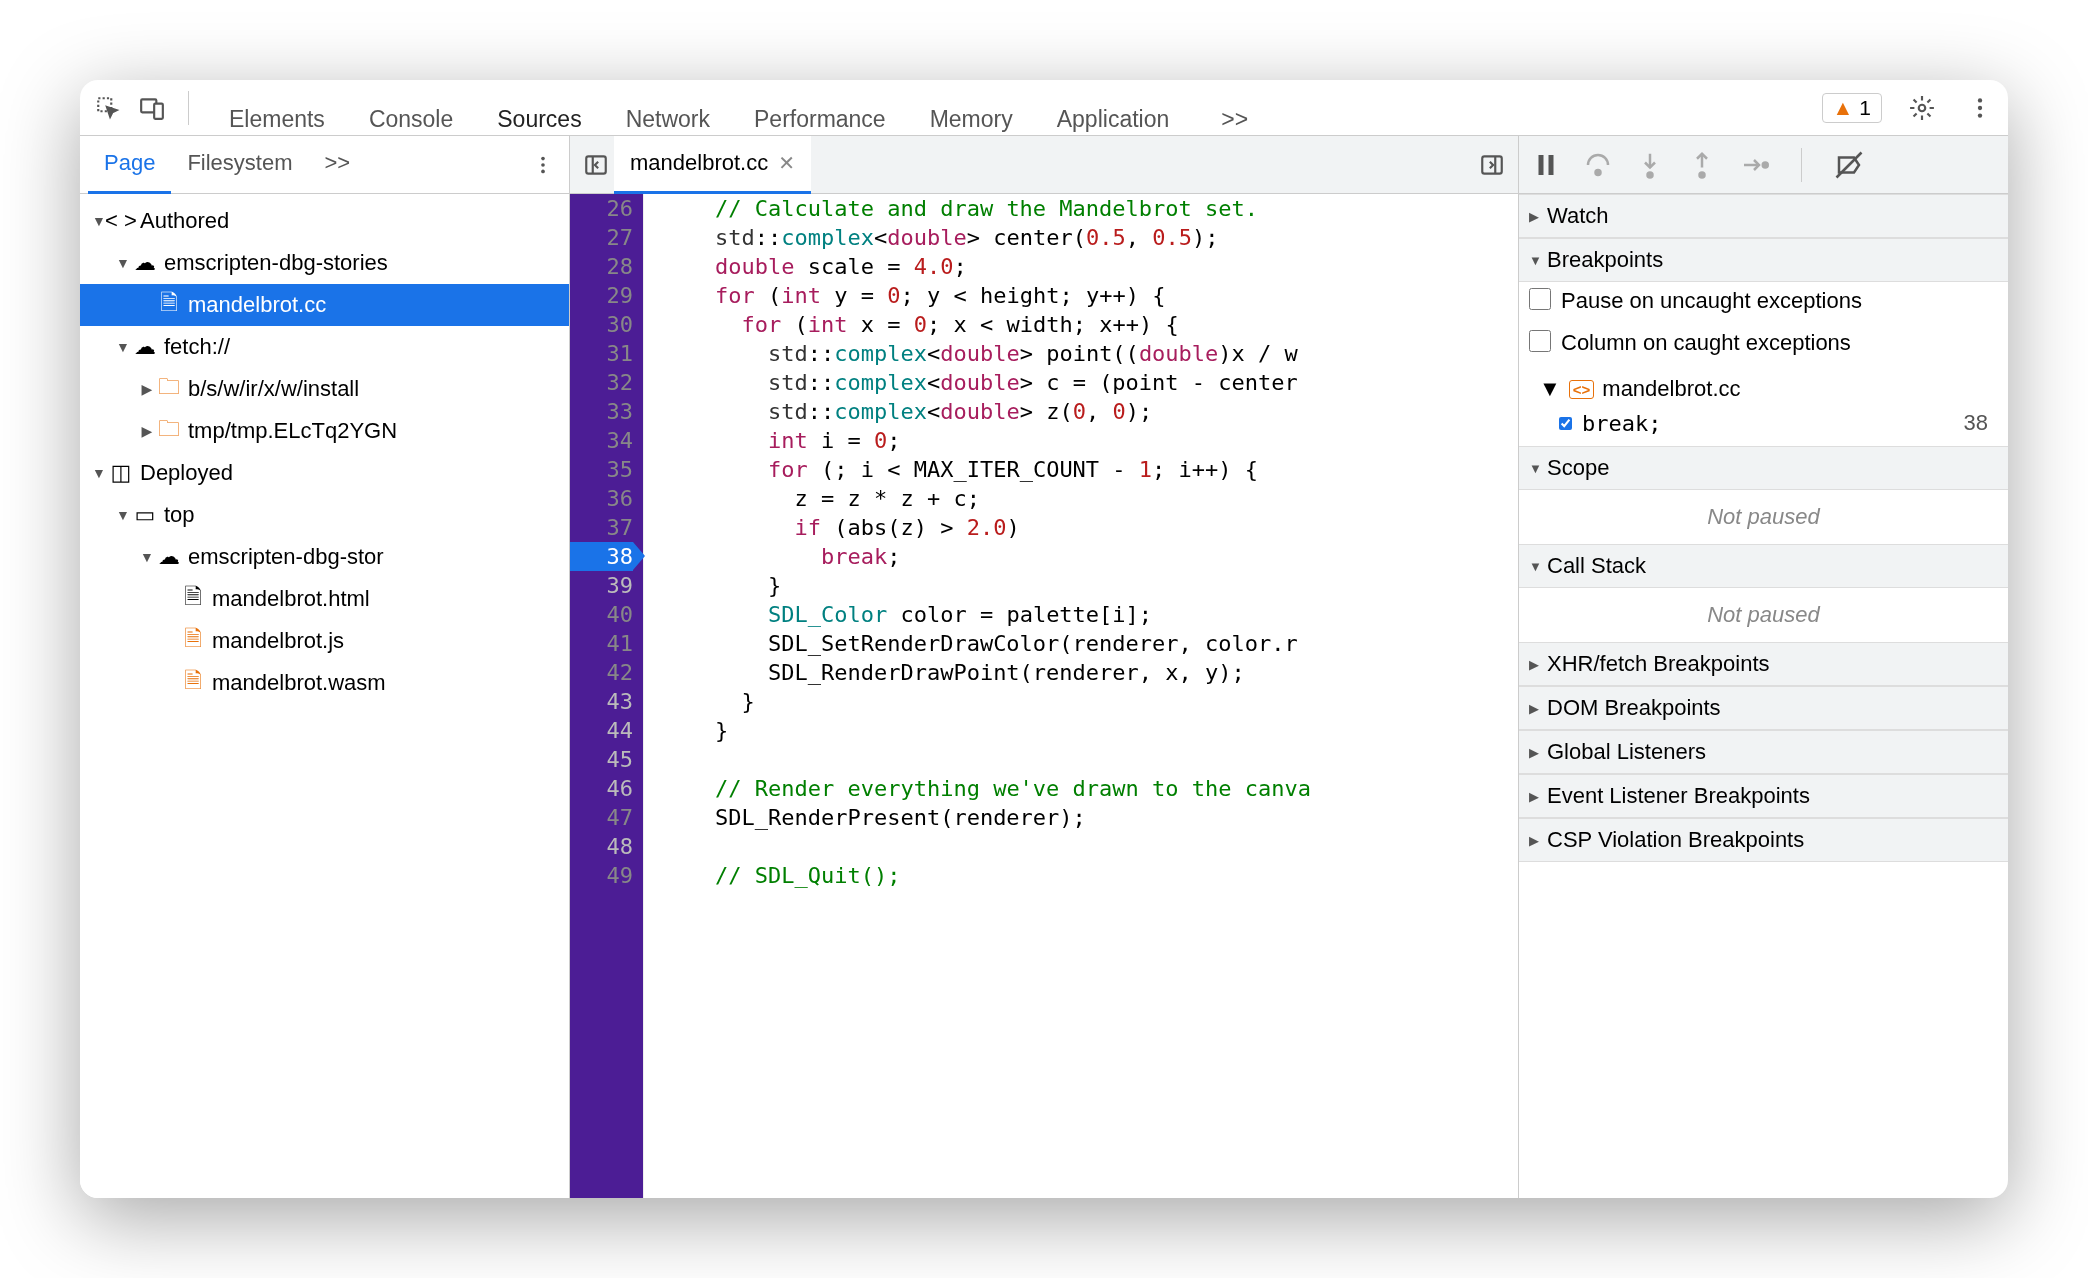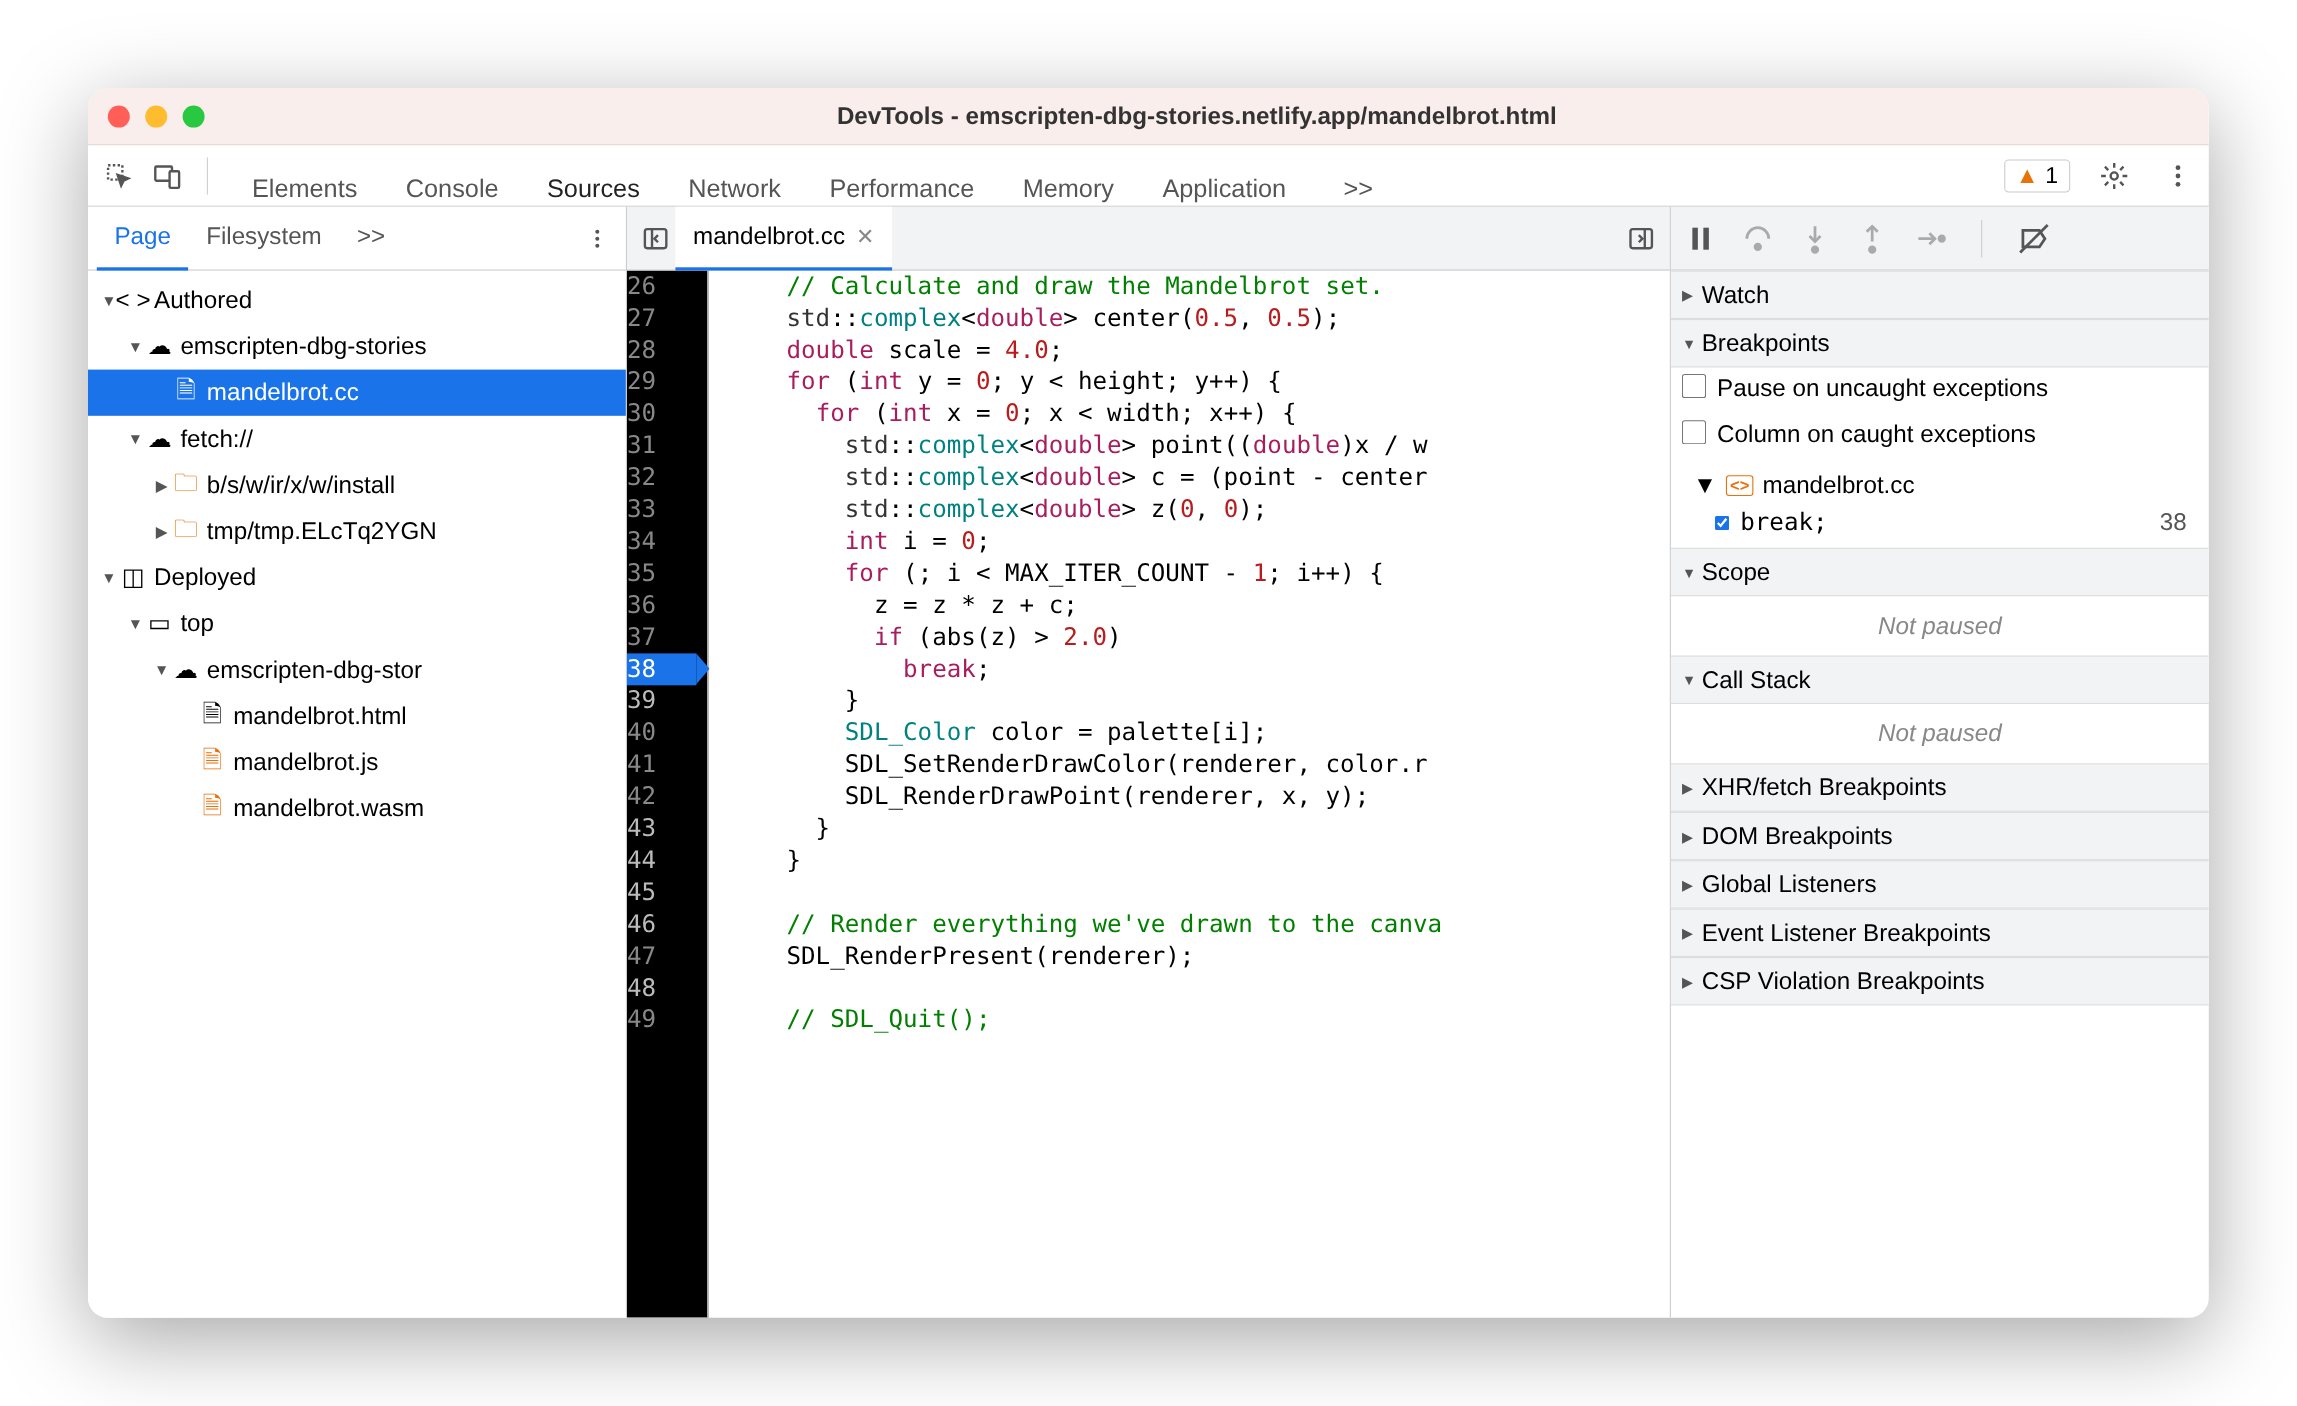--- a/index.html
+++ b/index.html
@@ -46,21 +46,21 @@
 .ind1 { padding-left: 34px; }
 .ind2 { padding-left: 58px; }
 .ind3 { padding-left: 82px; }
 
 
 .mid { flex: 1; display: flex; flex-direction: column; min-width: 0; }
 .mid-tabs { height: 58px; display: flex; align-items: center; border-bottom: 1px solid #ccc; background: #f1f3f4; padding: 0 8px; }
 .file-tab { display: flex; align-items: center; gap: 10px; padding: 0 16px; height: 58px; font-size: 22px; background: #fff; border-bottom: 3px solid #1a73e8; }
 .file-tab .close { color: #888; font-size: 20px; }
 .code-area { flex: 1; display: flex; overflow: hidden; font-family: Menlo, Consolas, monospace; font-size: 22px; line-height: 29px; }
-.gutter { width: 74px; background: #000000; color: #888; padding-right: 10px; border-right: 1px solid #eee; }
+.gutter { width: 74px; background: #4c1d95; text-align: right; color: #888; padding-right: 10px; border-right: 1px solid #eee; }
 .gutter .ln { height: 29px; }
 .gutter .ln.bp { background: #1a73e8; color: #fff; position: relative; }
 .gutter .ln.bp::after { content: ''; position: absolute; right: -12px; top: 0; border-top: 14.5px solid transparent; border-bottom: 14.5px solid transparent; border-left: 12px solid #1a73e8; }
 .gutter .ln.dim { color: #bbb; }
 .code { flex: 1; padding-left: 18px; white-space: pre; overflow: hidden; }
 .code .line { height: 29px; }
 .c-comment { color: #007f00; }
 .c-kw { color: #a71d5d; }
 .c-type { color: #008080; }
 .c-num { color: #b91c1c; }
@@ -87,28 +87,20 @@
 
 
 svg { display: block; }
 </style>
 </head>
 <body>
 
 <div class="window">
 <div class="frame">
 
-<div class="titlebar">
-  <div class="traffic">
-    <span class="t-close"></span>
-    <span class="t-min"></span>
-    <span class="t-max"></span>
-  </div>
-  <div class="title">DevTools - emscripten-dbg-stories.netlify.app/mandelbrot.html</div>
-</div>
 
 <div class="tabs">
   <div class="tool-icon">
     <svg viewBox="0 0 24 24" fill="none" stroke="currentColor" stroke-width="2">
             <rect x="3" y="3" width="12" height="12" stroke-dasharray="2 2"></rect>
             <path d="M11 11 L20 14 L16 16 L14 20 Z" fill="currentColor"></path>
           </svg>
   </div>
   <div class="tool-icon">
     <svg viewBox="0 0 24 24" fill="none" stroke="currentColor" stroke-width="2">

